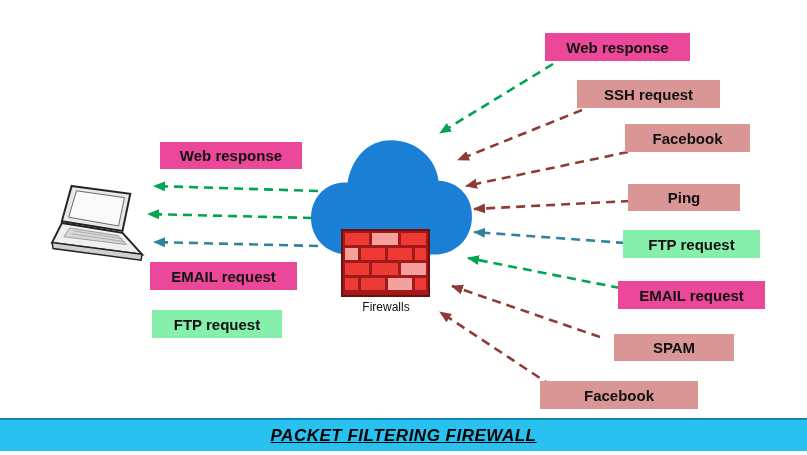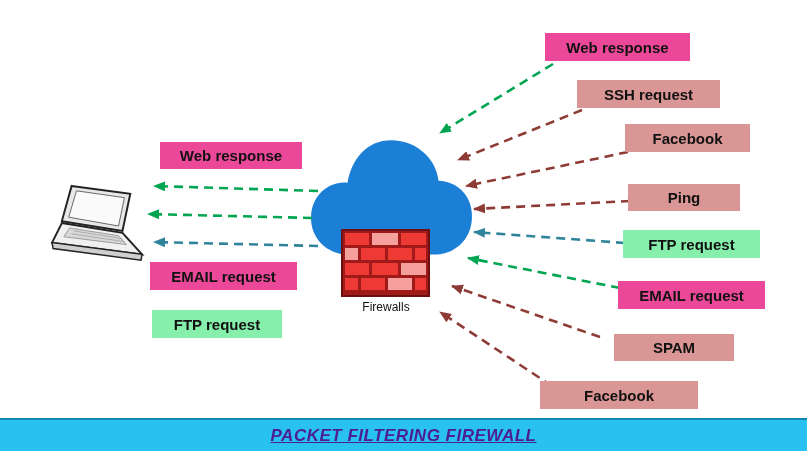--- a/index.html
+++ b/index.html
@@ -39,21 +39,21 @@
   }
   #arrows{position:absolute;left:0;top:0;width:807px;height:455px;pointer-events:none;}
 
   #banner{
     position:absolute;left:0;top:418px;width:807px;height:31px;background:#29c1ef;
     display:flex;align-items:center;justify-content:center;
     border-top:2px solid #0e87b5;
   }
   #banner span{
     font-weight:bold;font-style:italic;text-decoration:underline;
-    font-size:17px;color:#4c1d95;letter-spacing:0.5px;
+    font-size:17px;color:#000000;letter-spacing:0.5px;
   }
 </style>
 </head>
 <body>
 
 <div id="canvas">
 
   <svg id="laptop" viewBox="0 0 100 90">
     <polygon points="22,4 82,12 74,50 12,40" fill="#e8e8e8" stroke="#222" stroke-width="2"></polygon>
     <polygon points="27,9 76,16 70,45 19,36" fill="#fafafa" stroke="#666" stroke-width="1"></polygon>

